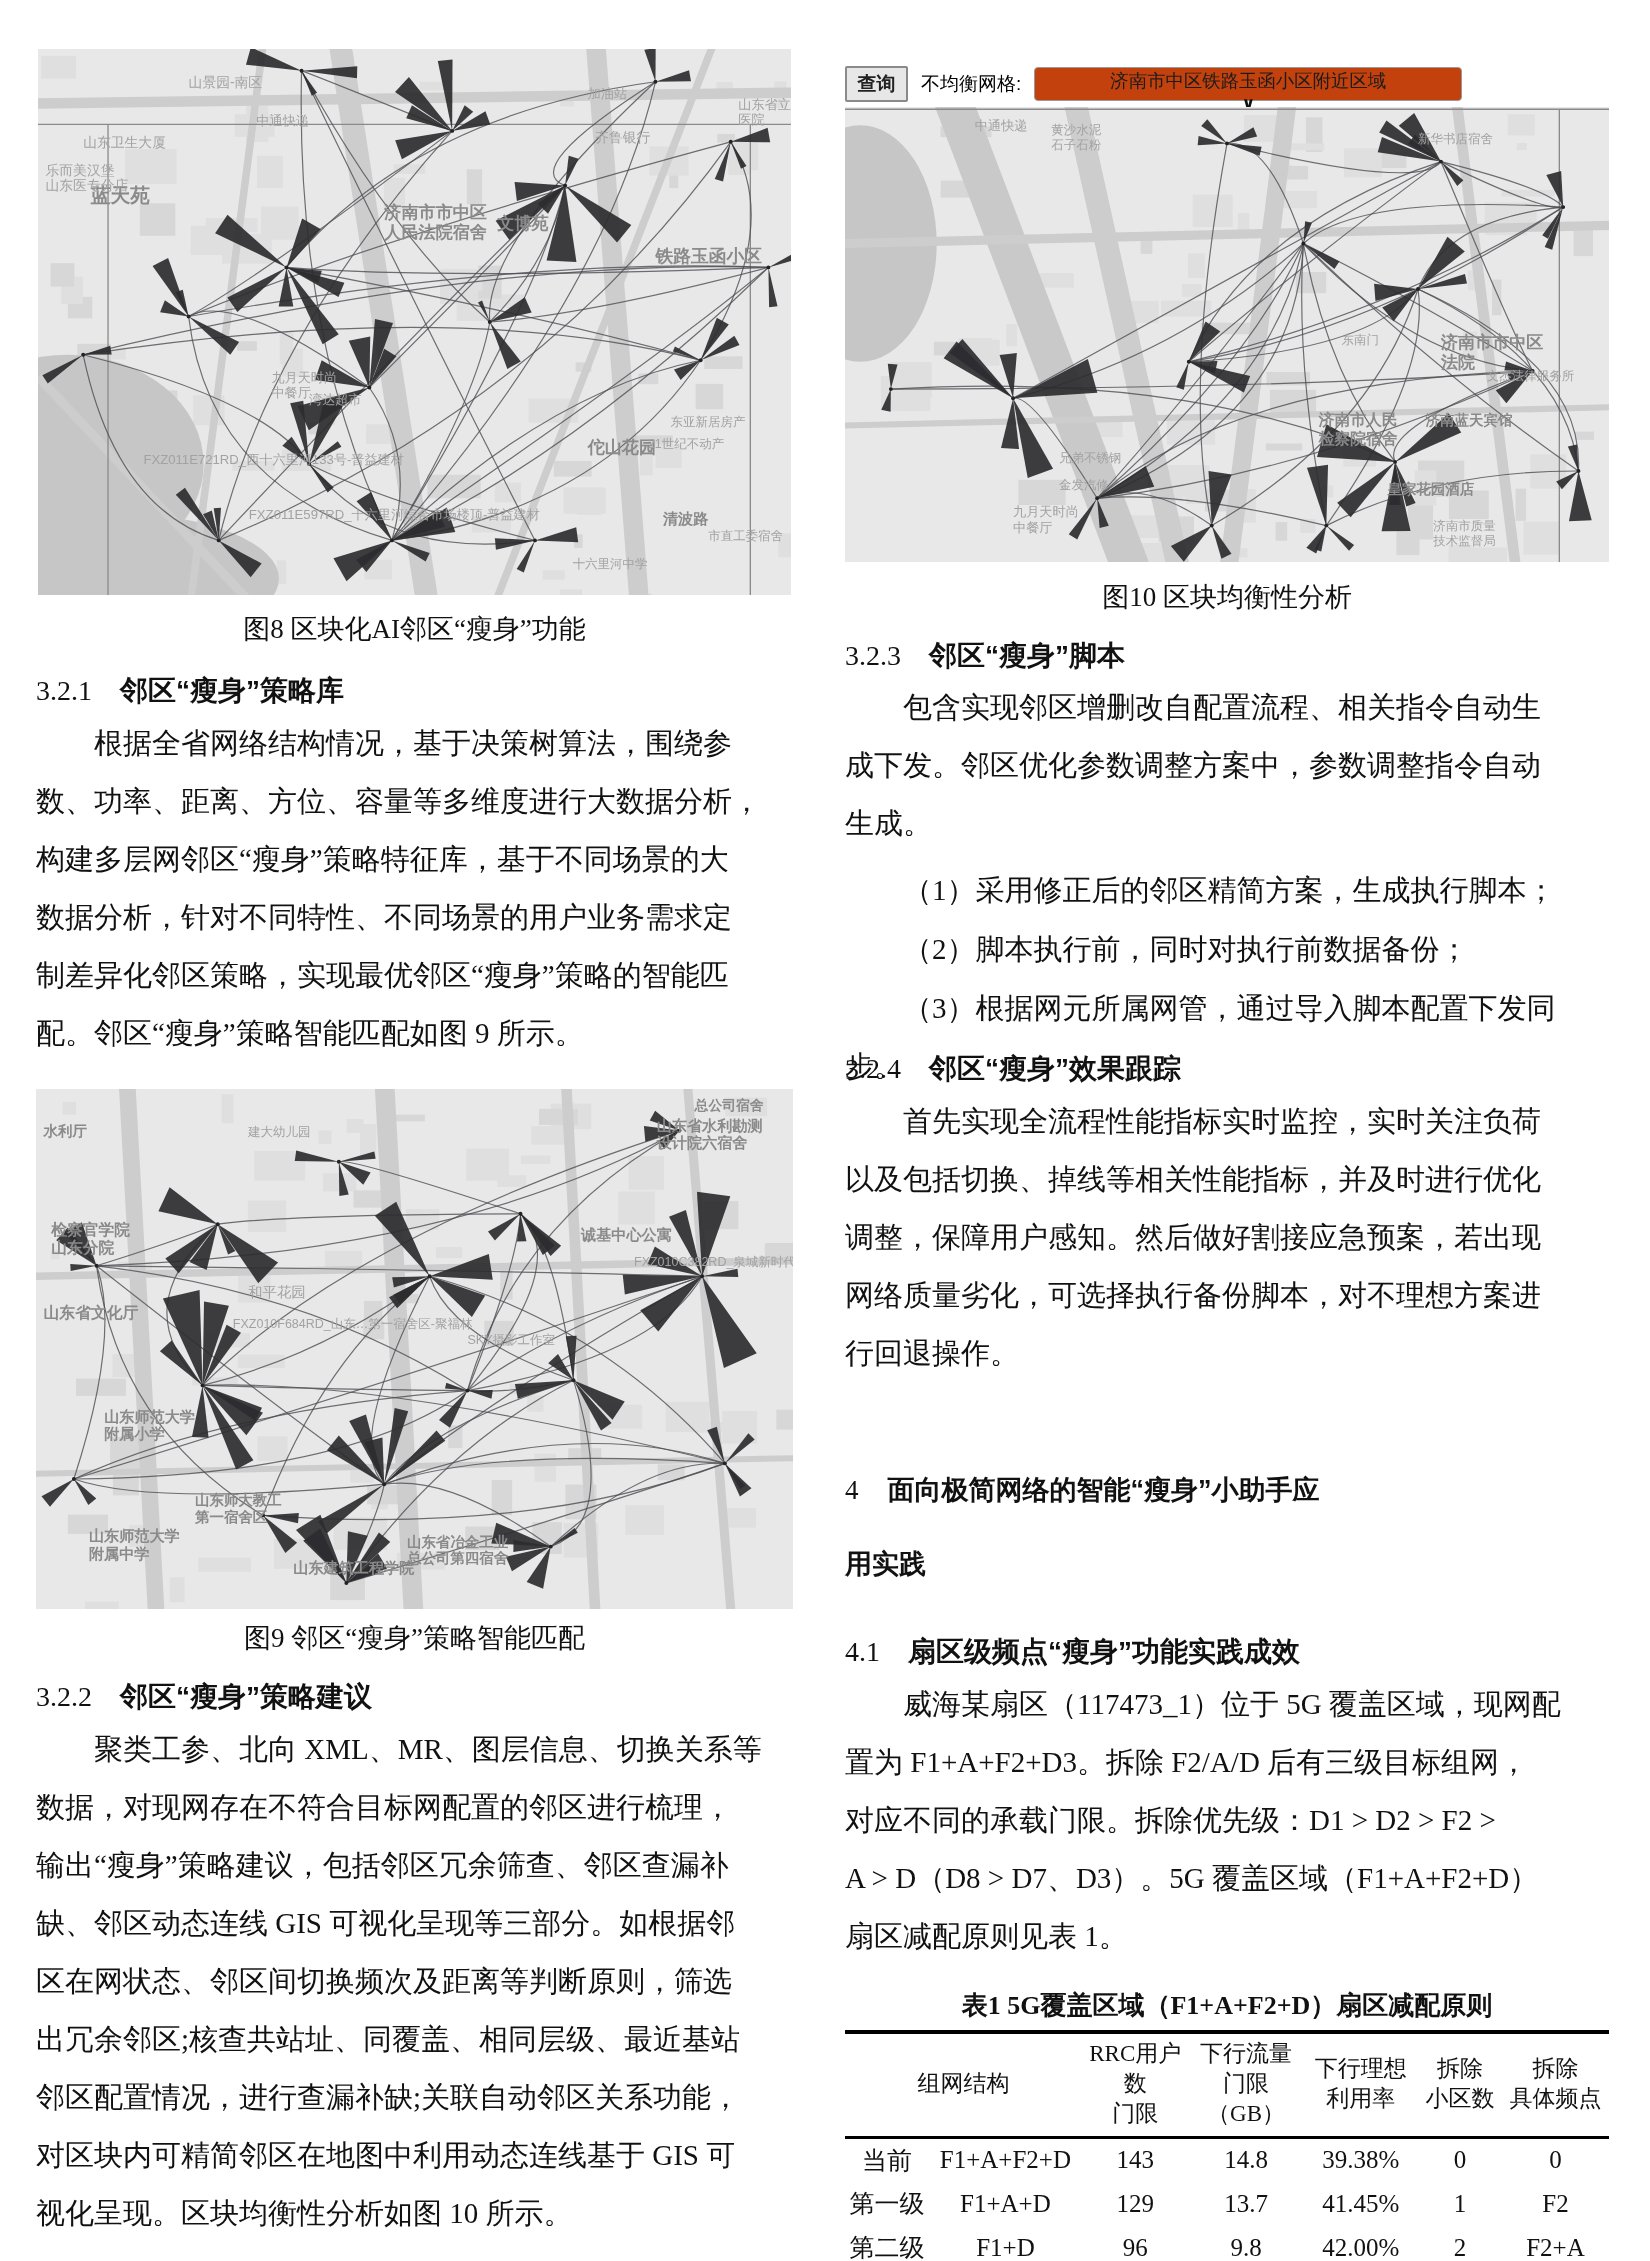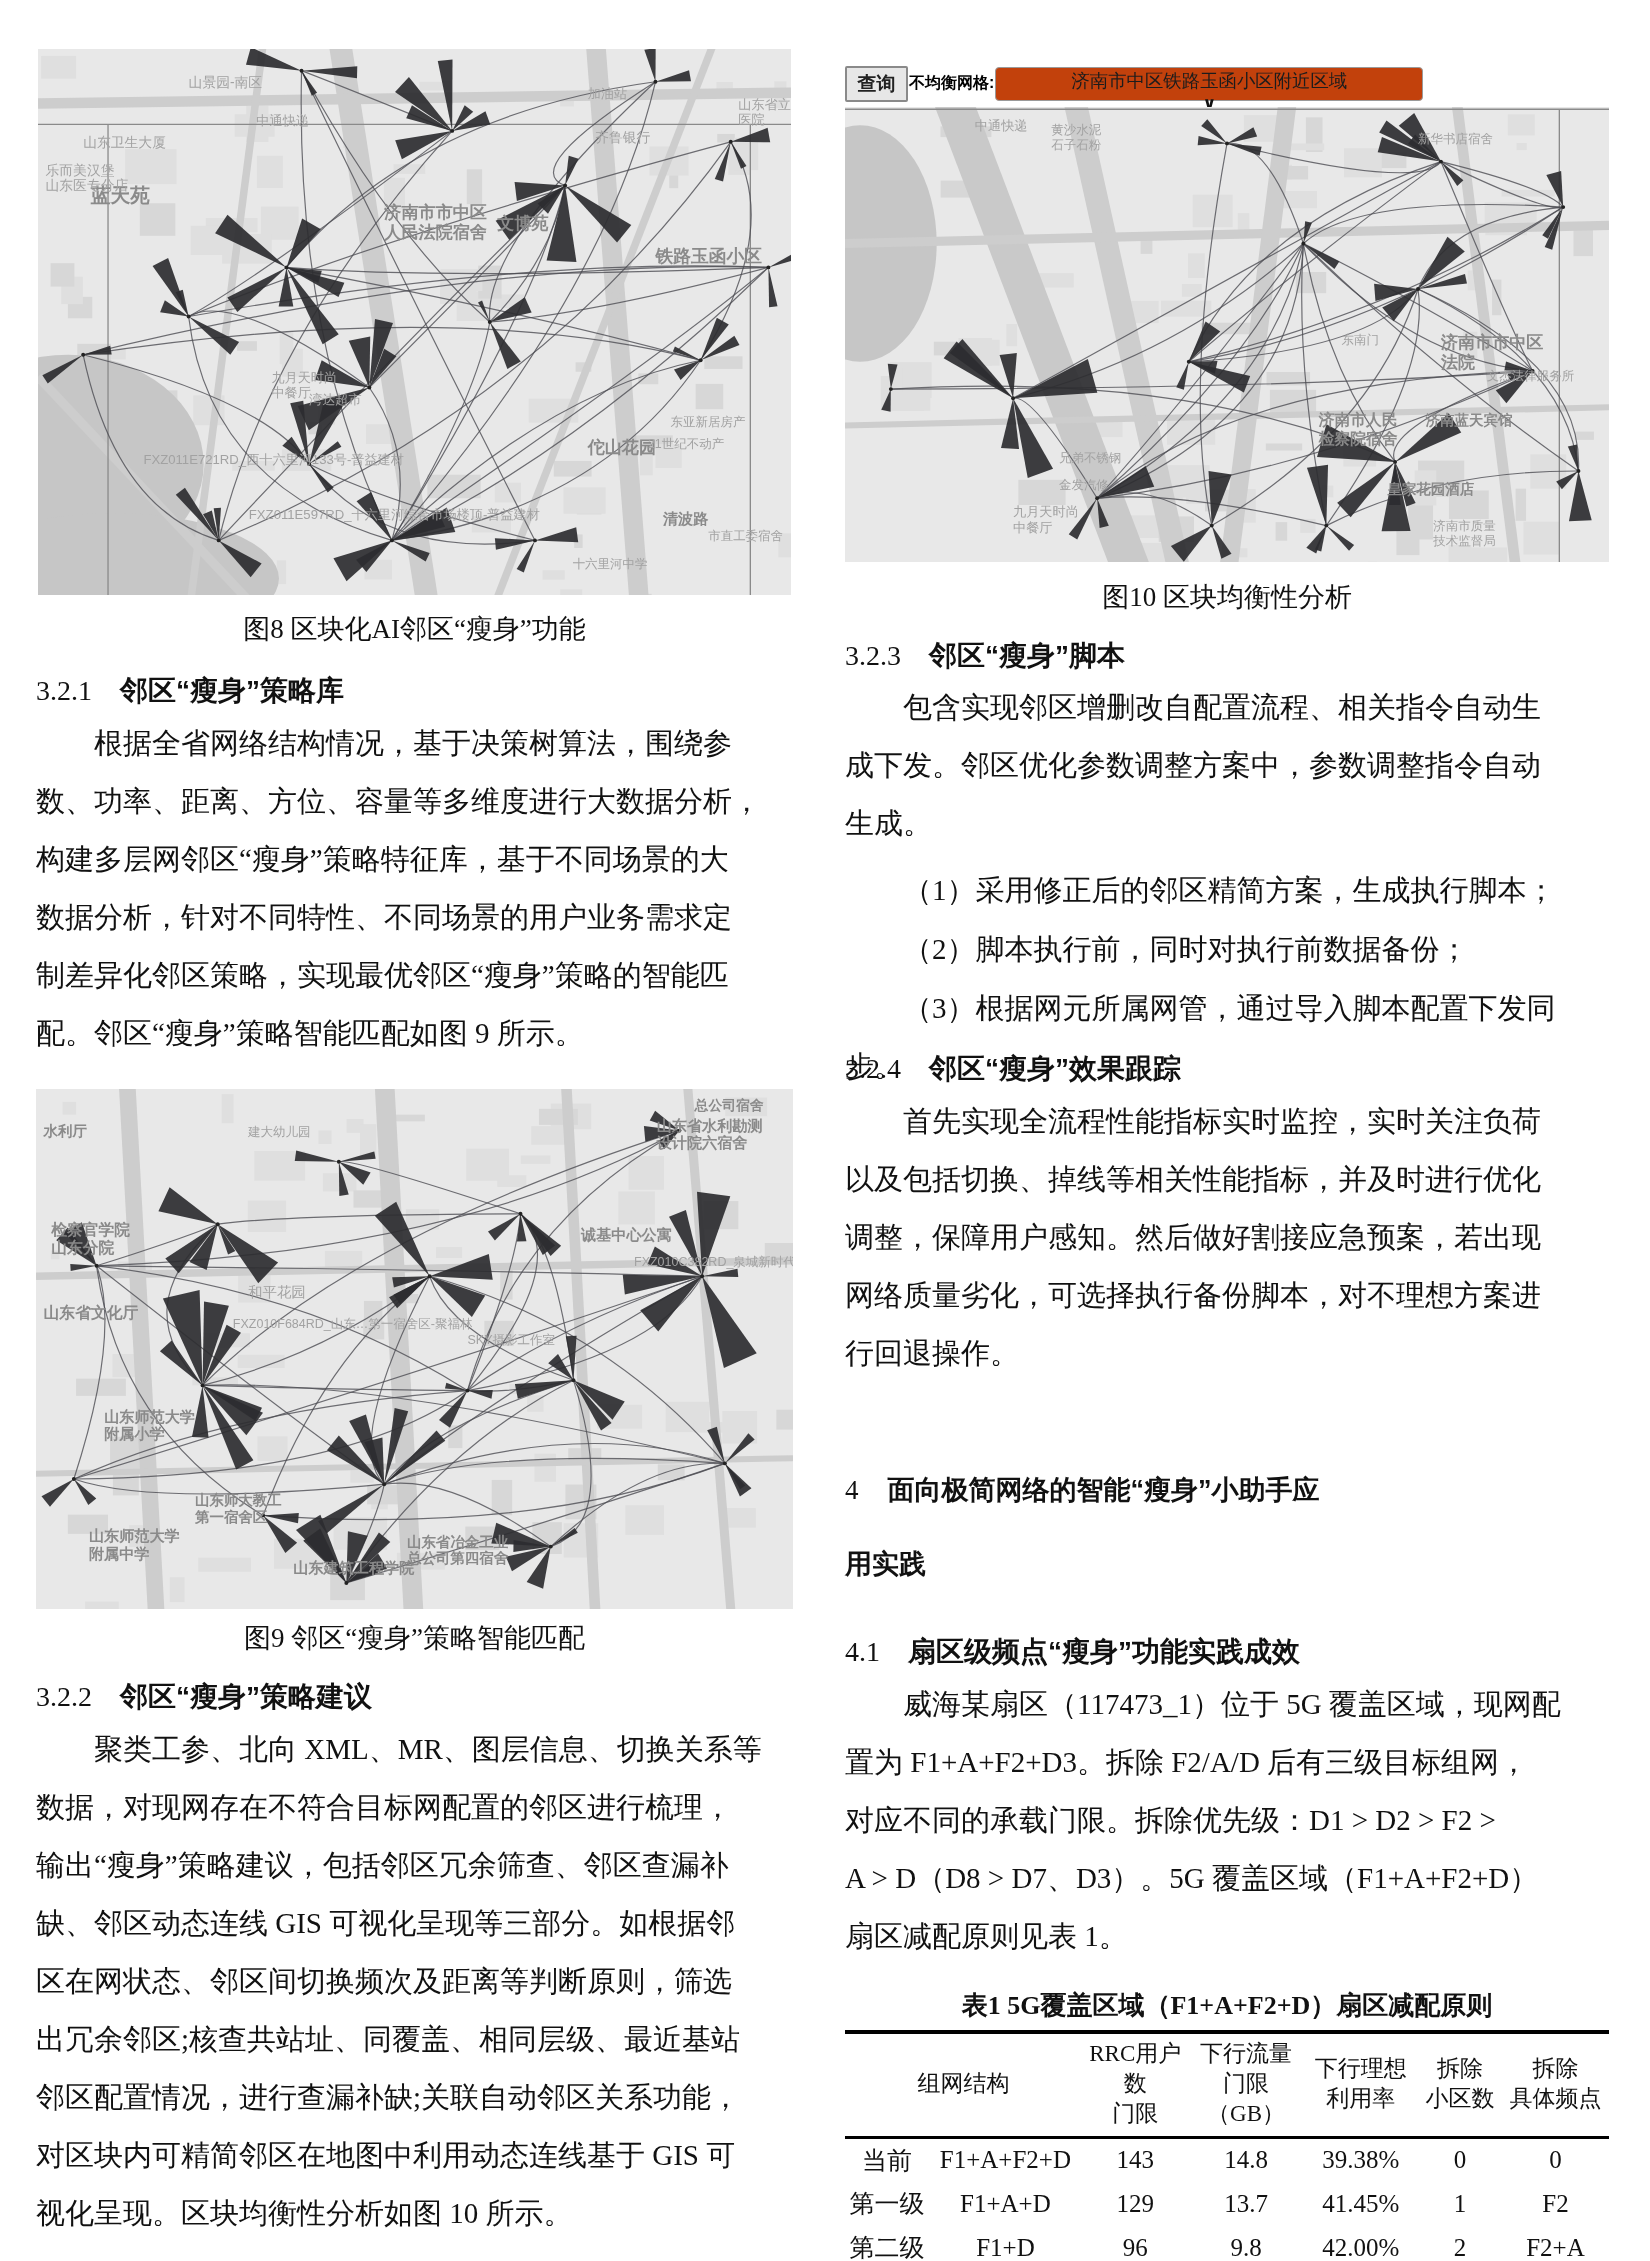--- a/index.html
+++ b/index.html
@@ -18,25 +18,25 @@
   .caption{position:absolute;text-align:center;font-size:27px;color:#111;}
   .h3{position:absolute;font-size:28px;white-space:nowrap;}
   .h3 .hnum{font-family:Liberation Serif, serif;margin-right:28px;}
   .h3 .htitle{font-family:"Liberation Sans","DejaVu Sans",sans-serif;font-weight:700;}
   .h2{position:absolute;font-size:27px;line-height:74px;}
   .h2 .hnum{font-family:"Liberation Serif","DejaVu Serif",serif;margin-right:29px;}
   .h2 .htitle{font-family:"Liberation Sans","DejaVu Sans",sans-serif;font-weight:700;white-space:pre-line;}
   .body{position:absolute;font-size:29px;line-height:58px;white-space:pre-line;margin:0;}
   
   .toolbar{position:absolute;left:845px;top:63px;width:764px;height:41px;background:#ffffff;
-           display:flex;align-items:center;gap:1px;
+           display:flex;align-items:center;gap:13px;
            font-family:"Liberation Sans","DejaVu Sans",sans-serif;}
   .query-btn{height:36px;padding:0 10.5px;font-size:19px;font-weight:700;color:#222;
              background:#e7e7e7;border:2px solid #8a8a8a;border-radius:2px;}
-  .tb-label{font-size:16px;font-weight:700;color:#000;white-space:nowrap;}
+  .tb-label{font-size:19px;font-weight:400;color:#000;white-space:nowrap;}
   .dropdown{width:428px;height:34px;background:#c2410c;border:1.3px solid #9a9a9a;border-radius:4px;
             display:flex;align-items:center;justify-content:space-between;padding:0 12px;
             font-size:18.4px;color:#1c1c1c;box-sizing:border-box;flex-direction:column;}
   .dropdown .chev{font-weight:700;font-size:17px;color:#111;}
   
   .tcaption{position:absolute;left:845px;top:1988px;width:764px;text-align:center;
             font-size:26px;font-weight:700;}
   table.paper-table{position:absolute;left:845px;top:2030px;width:764px;border-collapse:collapse;
             border-top:4px solid #000;border-bottom:4px solid #000;
             font-family:"Liberation Serif","DejaVu Serif",serif;}

